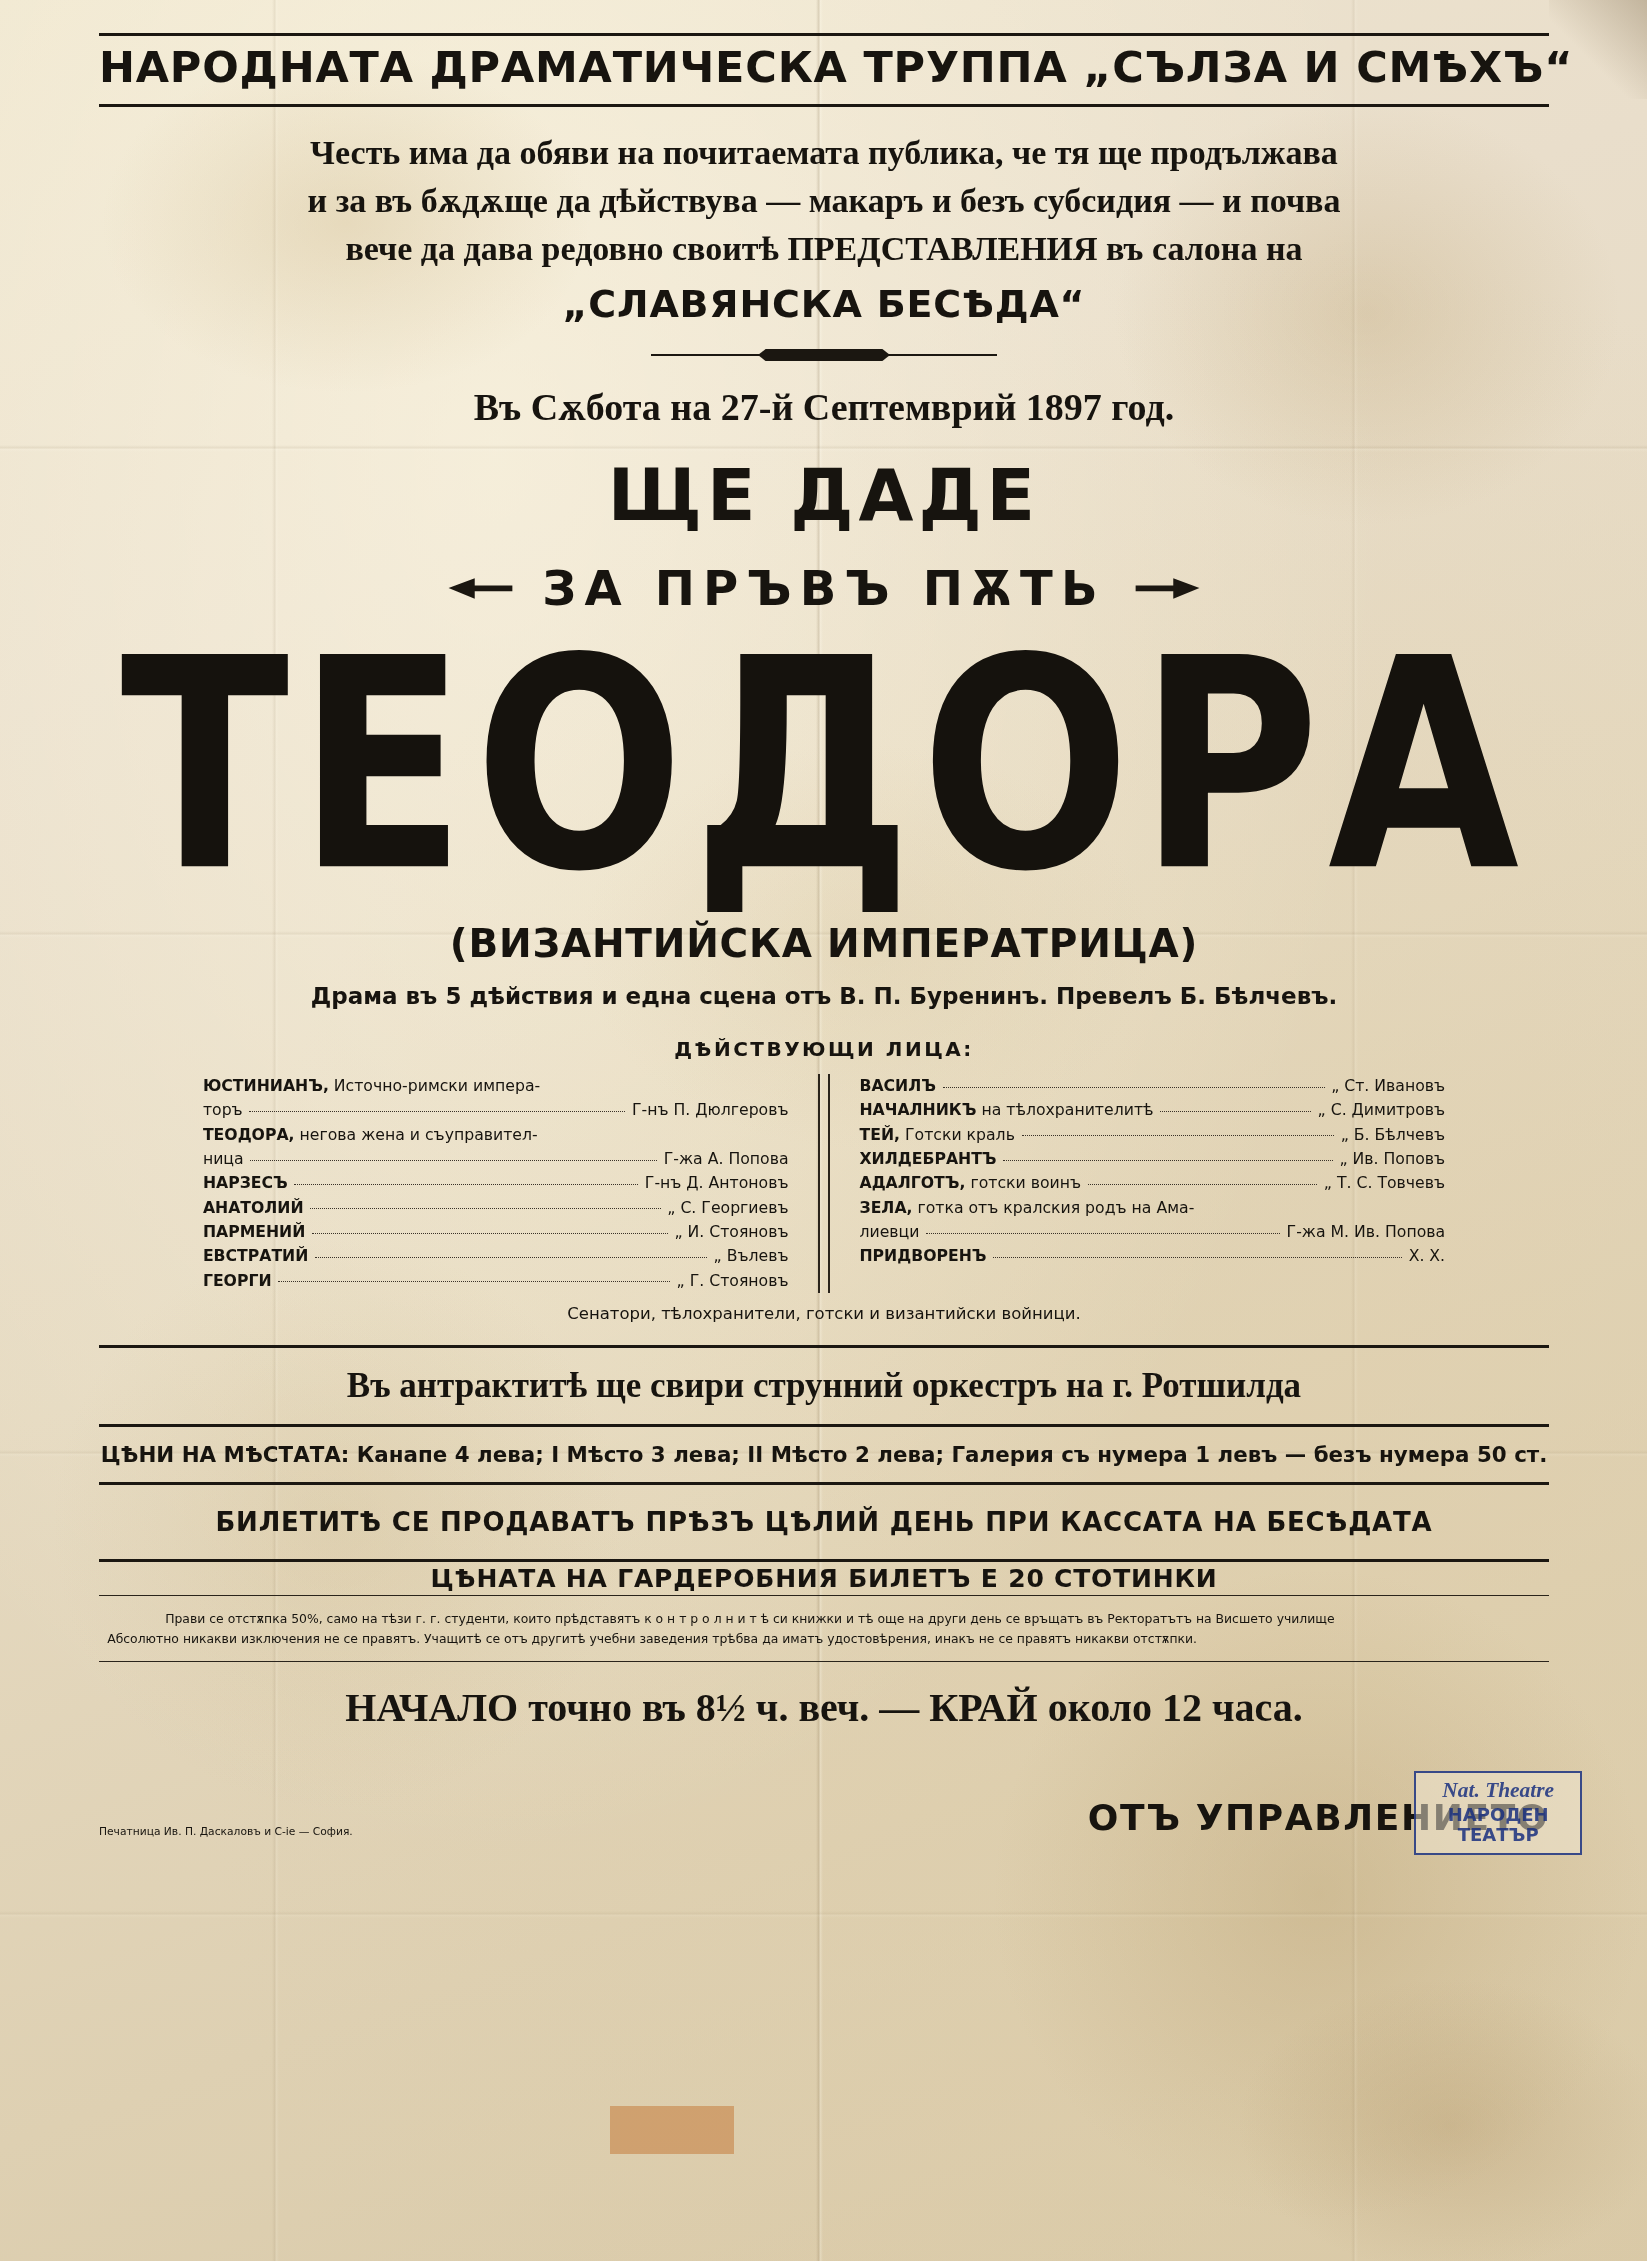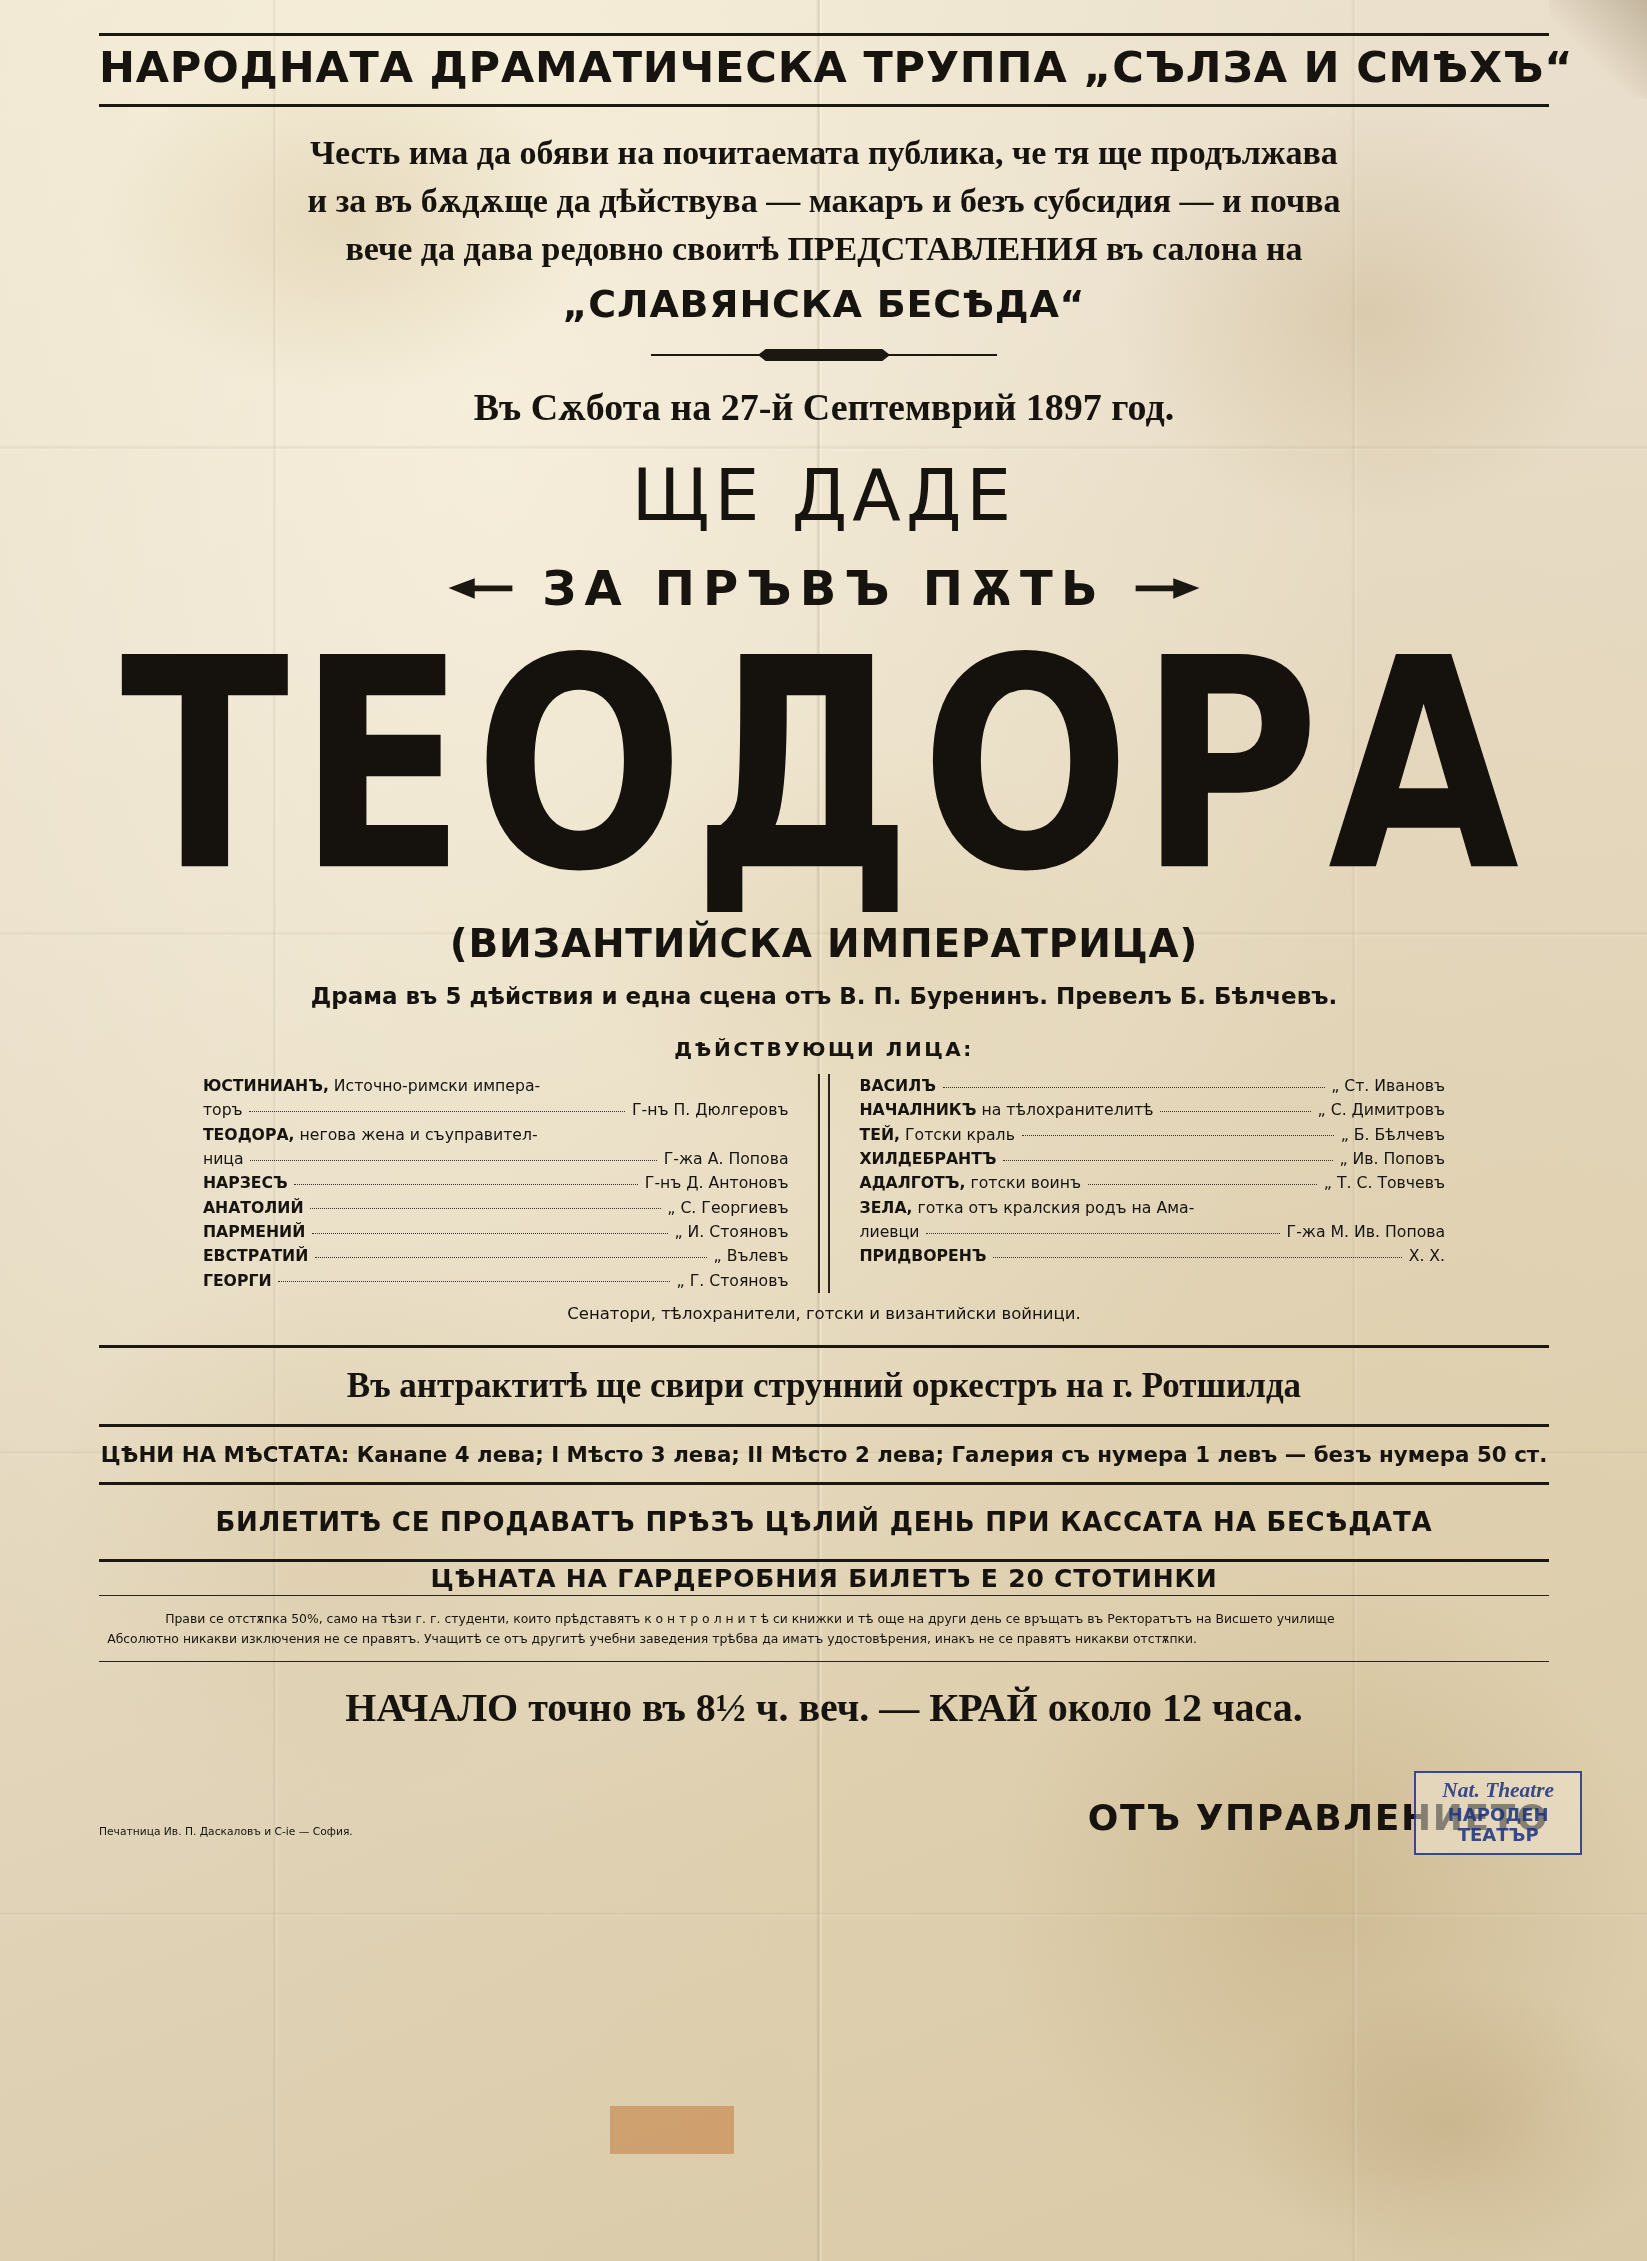--- a/index.html
+++ b/index.html
@@ -100,21 +100,21 @@
 
   .date-line {
     font-family: "Liberation Serif", serif;
     font-weight: 700;
     font-size: 38px;
     margin: 15px 0 25px 0;
   }
 
   .will-give {
     font-family: "DejaVu Sans", sans-serif;
-    font-weight: 400;
+    font-weight: 700;
     font-size: 71px;
     letter-spacing: 5px;
     margin: 8.2px 0 23px 0;
   }
 
   .first-time-row {
     display: flex;
     align-items: center;
     justify-content: center;
     gap: 28px;

